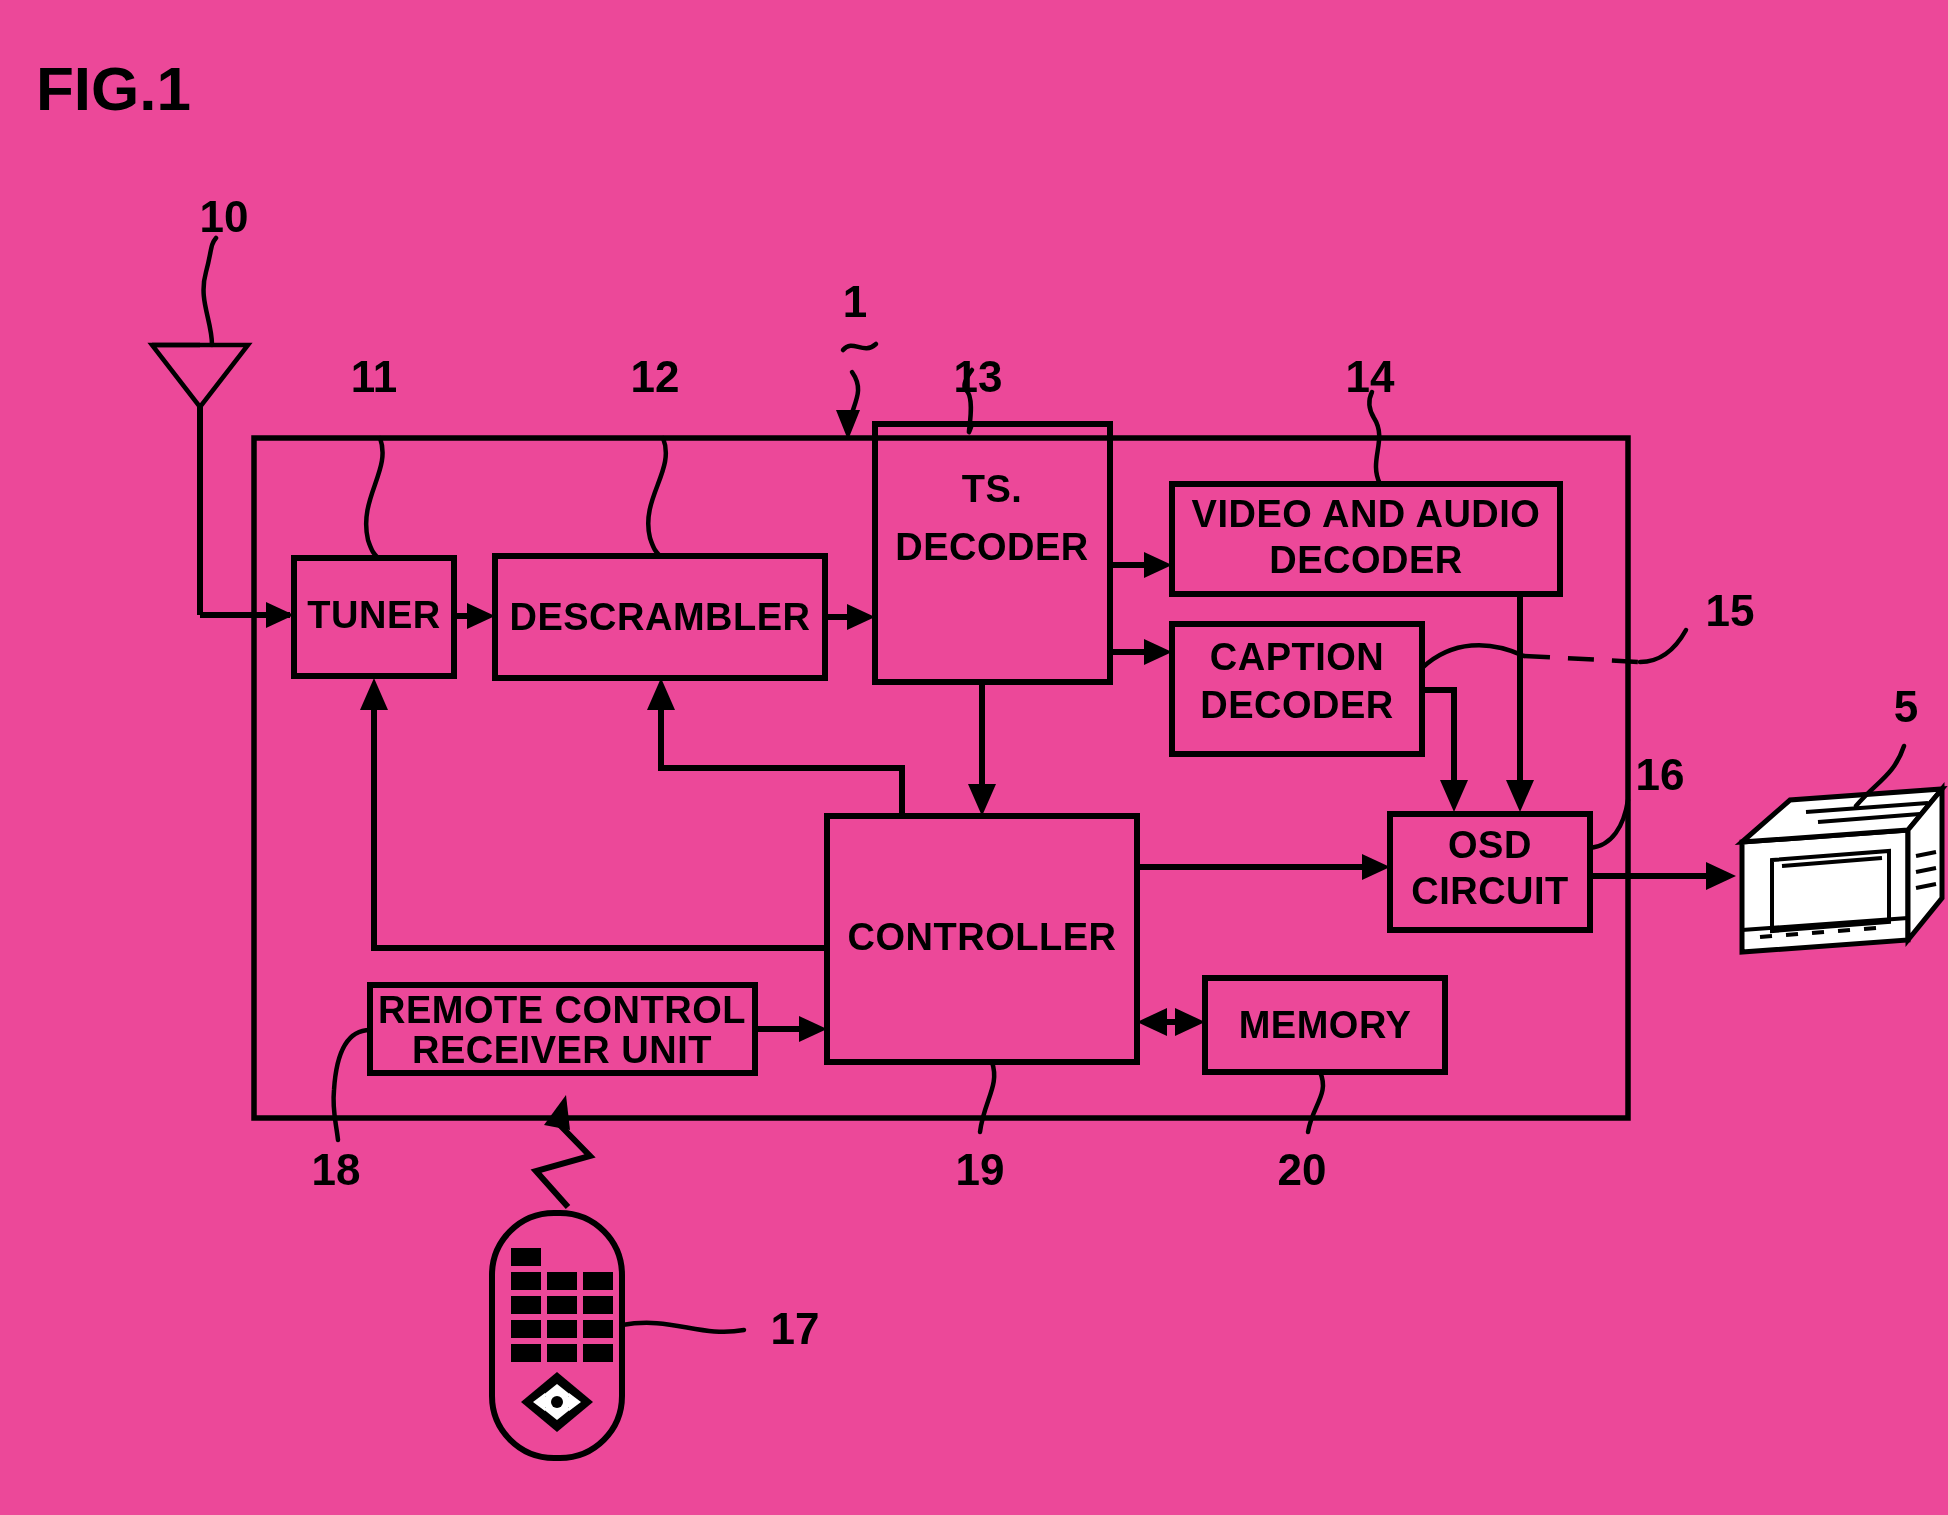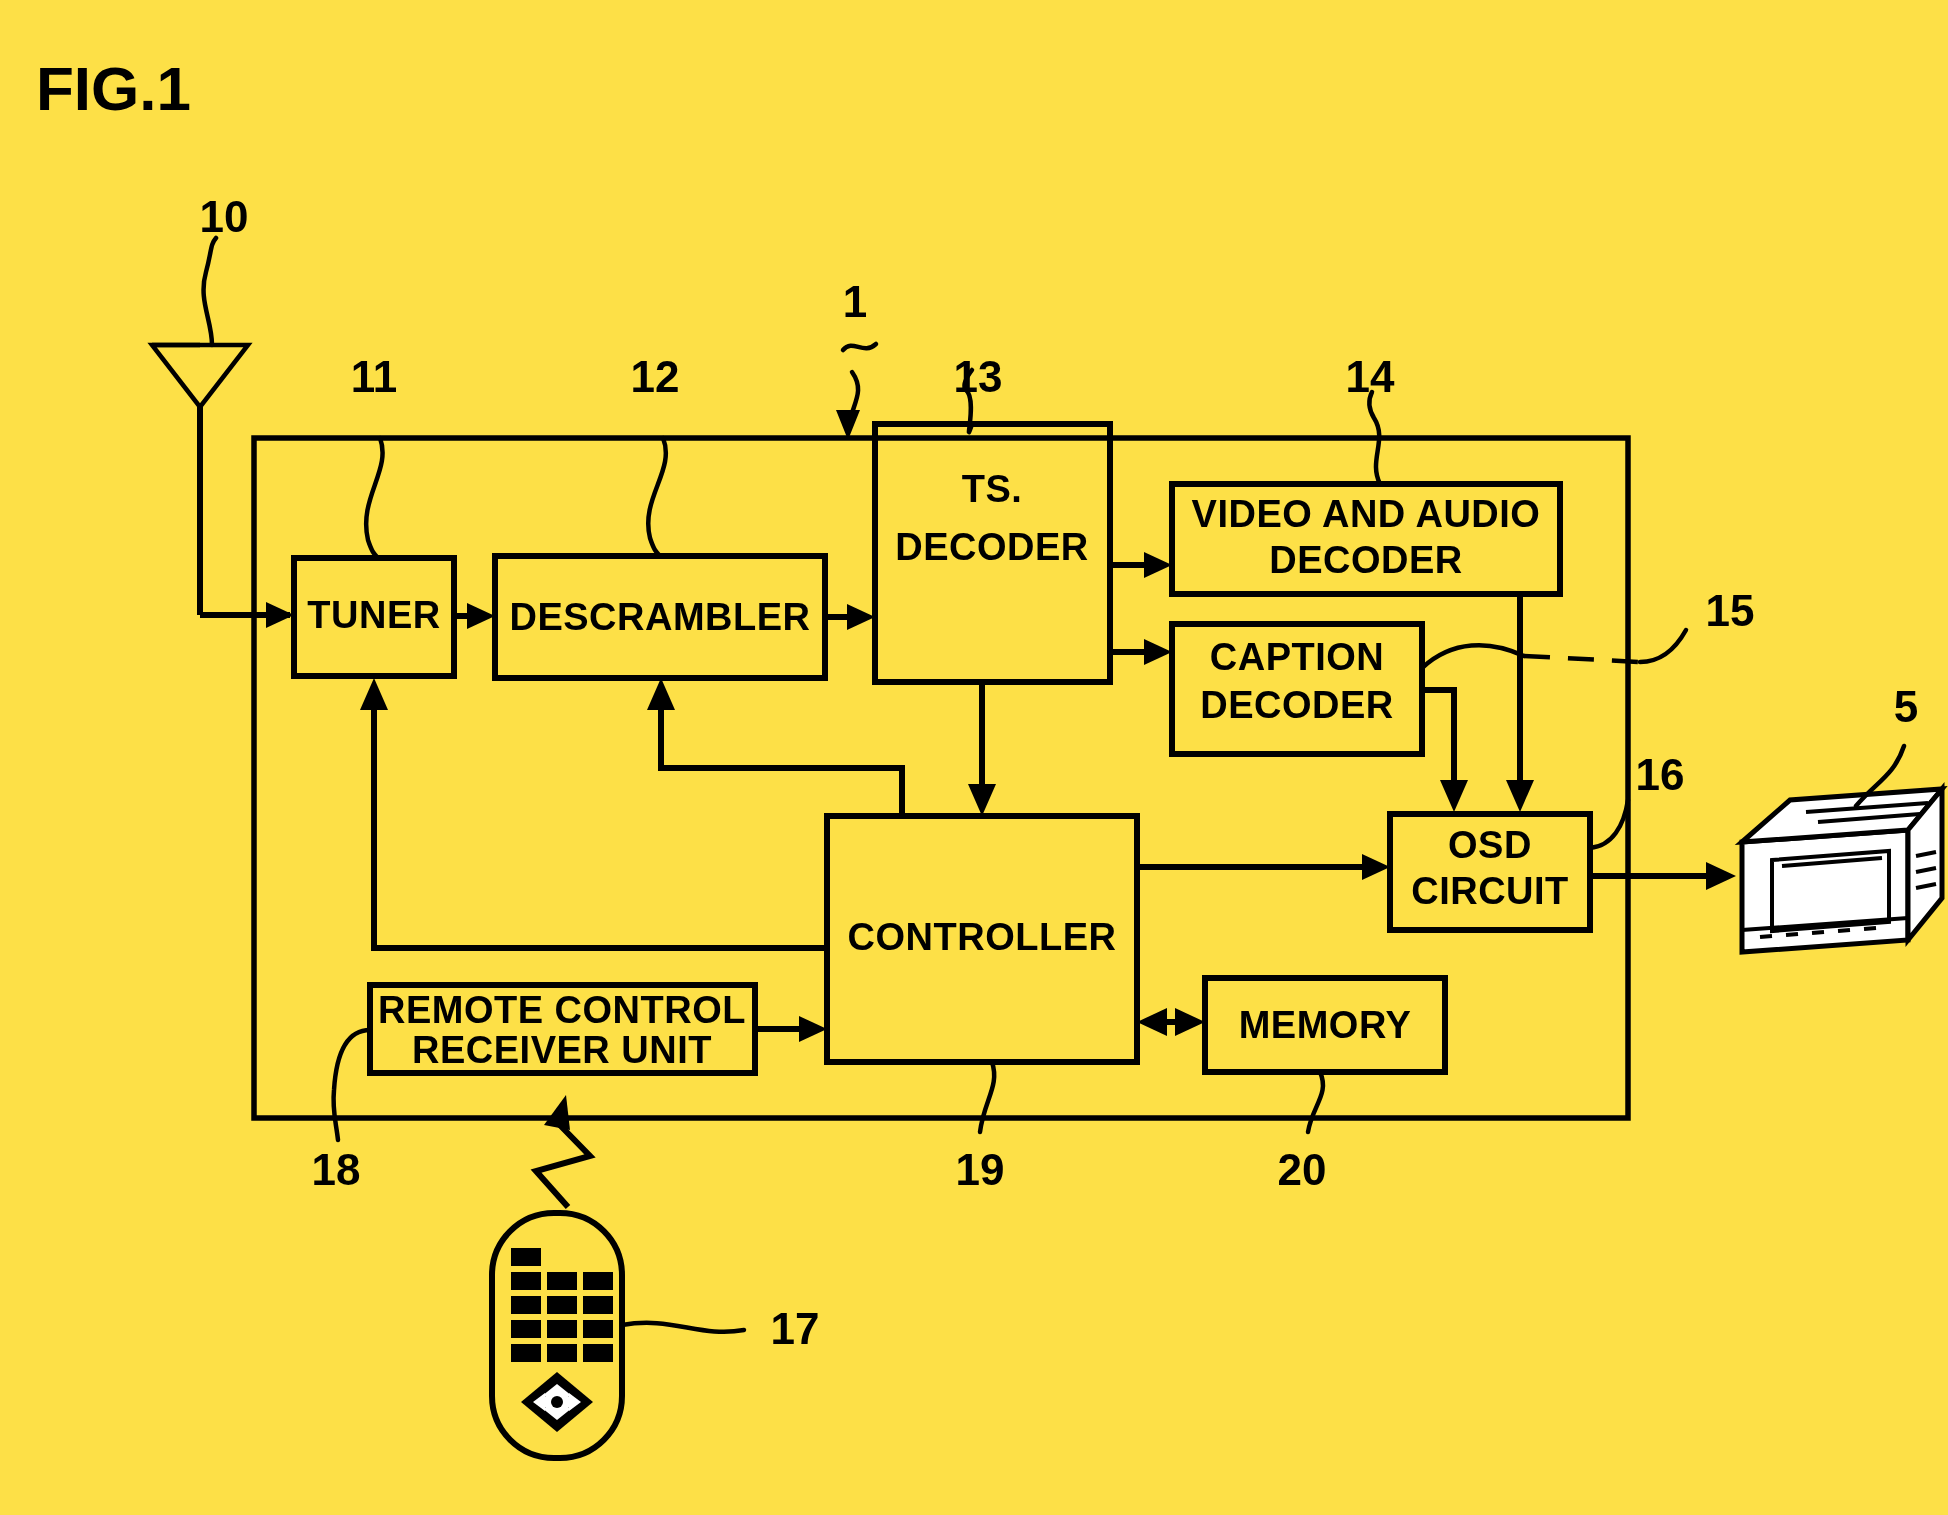--- a/index.html
+++ b/index.html
@@ -10,21 +10,21 @@
   body {
     width: 1948px;
     height: 1515px;
     overflow: hidden;
     font-family: "Liberation Sans", sans-serif;
   }
   #figure-root {
     position: relative;
     width: 1948px;
     height: 1515px;
-    background: #fde047;
+    background: #ec4899;
     text-decoration: underline;
   }
   svg#diagram {
     position: absolute;
     top: 0;
     left: 0;
     width: 1948px;
     height: 1515px;
   }
   .fig-title {

